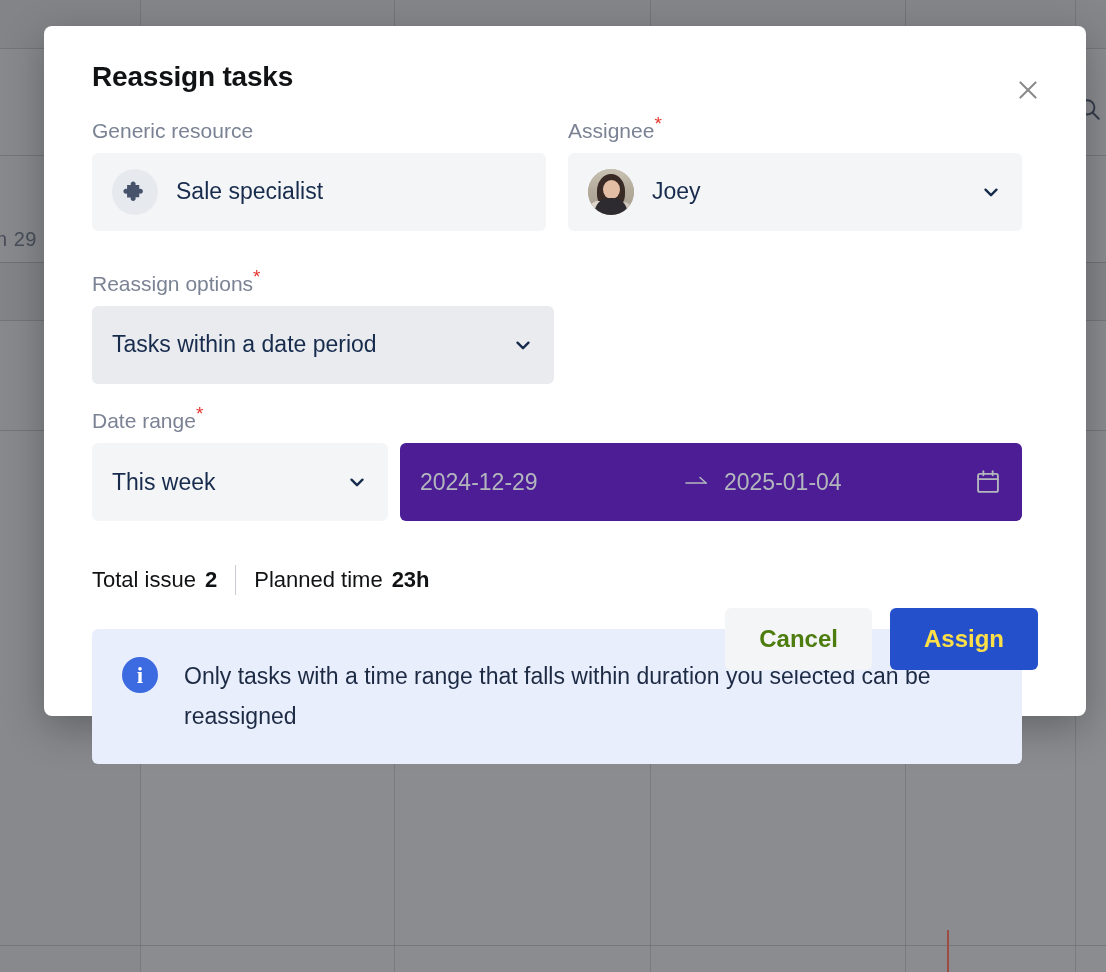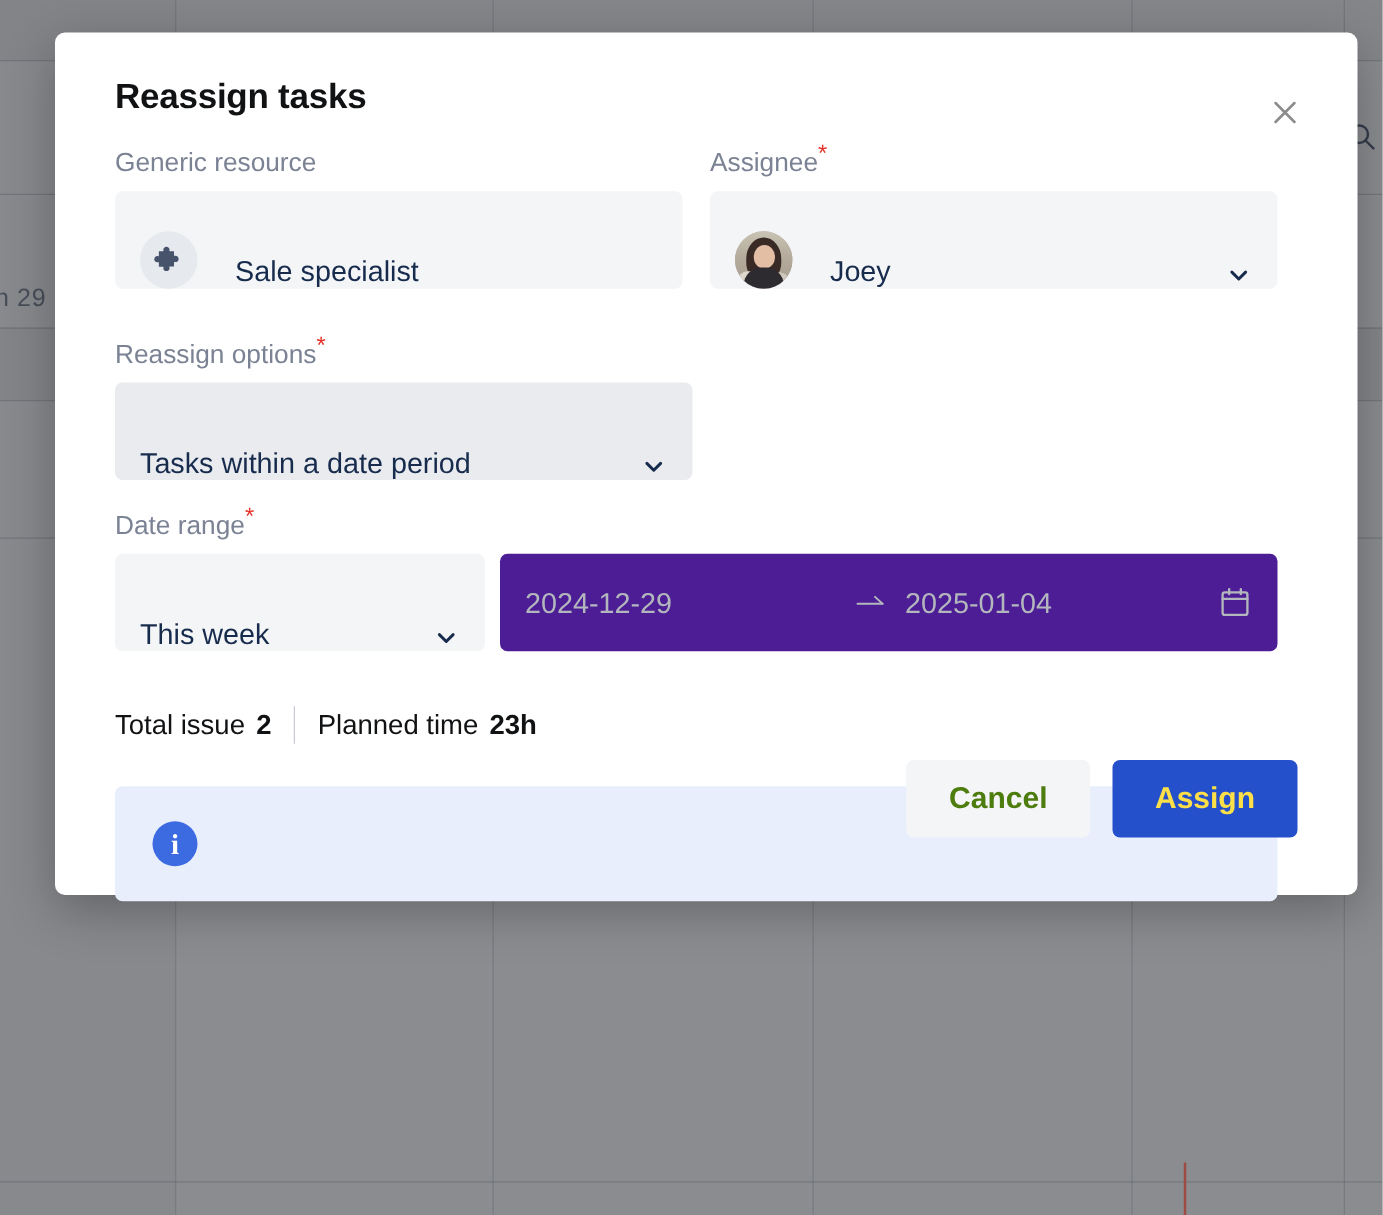--- a/index.html
+++ b/index.html
@@ -60,24 +60,23 @@
   .req { color: #e5342b; font-size: 19px; vertical-align: super; line-height: 0; }
 
   .row2 { display: flex; gap: 22px; margin-top: 24px; }
   .col { flex: 1; min-width: 0; }
 
   
   .box {
     height: 78px;
     border-radius: 6px;
     display: flex;
-    align-items: flex-end;
+    align-items: center;
     padding: 0 20px;
     background: #f4f5f7;
-    gap: 12px;
   }
   .box.readonly { background: #f4f5f7; }
   .box.select   { background: #e9ebef; cursor: pointer; }
 
   .avatar-circle {
     width: 46px; height: 46px; border-radius: 50%;
     flex: 0 0 46px; overflow: hidden; position: relative;
     background: #e6e9ee;
     display: flex; align-items: center; justify-content: center;
   }
@@ -299,20 +298,21 @@
   <div class="summary">
     <span class="lbl">Total issue</span>
     <span class="val">2</span>
     <span class="divider"></span>
     <span class="lbl">Planned time</span>
     <span class="val">23h</span>
   </div>
 
   <div class="banner">
     <div class="info-icon">i</div>
+    <div class="banner-text">Only tasks with a time range that falls within duration you selected can be reassigned</div>
   </div>
 
   <div class="footer">
     <button class="btn btn-cancel">Cancel</button>
     <button class="btn btn-assign">Assign</button>
   </div>
 
 </div>
 
 </body></html>

